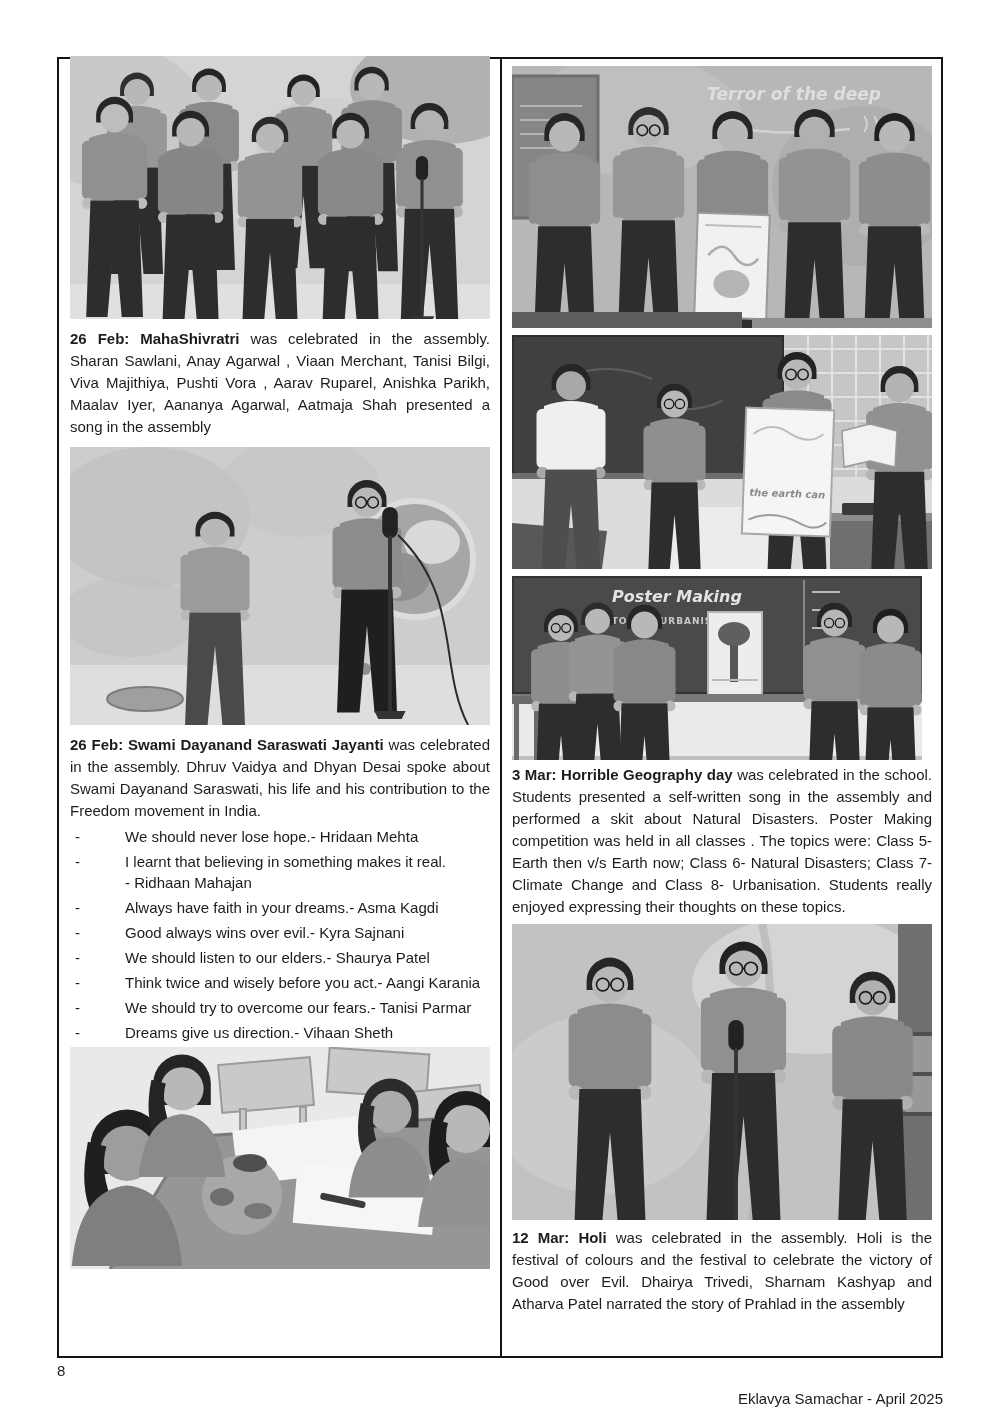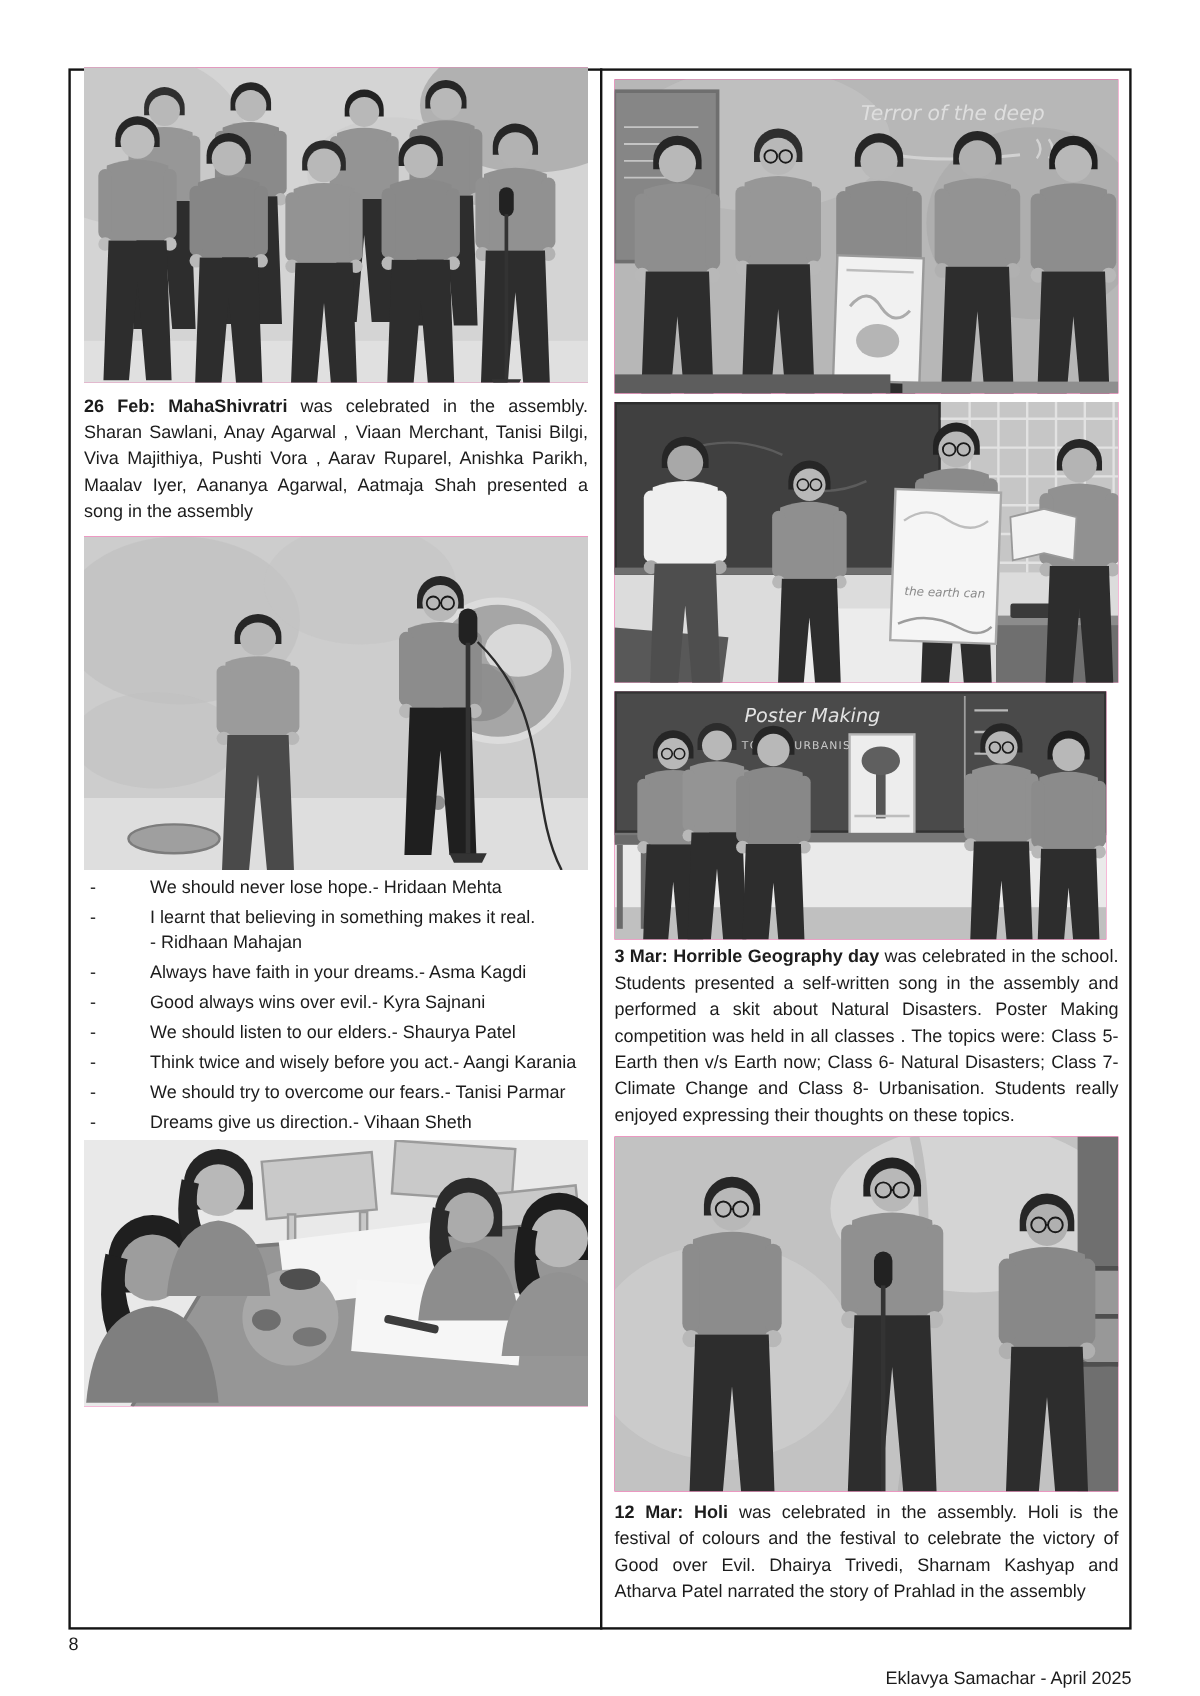--- a/index.html
+++ b/index.html
@@ -7,21 +7,21 @@
   body{
     width:1000px;height:1413px;background:#ffffff;position:relative;overflow:hidden;
     font-family:"Liberation Sans", sans-serif;color:#1c1c1c;
   }
   .page-border{position:absolute;left:57px;top:57px;width:886px;height:1301px;
     border:2px solid #141414;box-sizing:border-box;}
   .column-divider{position:absolute;left:500px;top:57px;width:2px;height:1301px;background:#141414;}
   .col{position:absolute;}
   .col-left{left:70px;top:56px;width:420px;}
   .col-right{left:512px;top:66px;width:420px;}
-  .photo{display:block;background:#ec4899;overflow:hidden;}
+  .photo{display:block;background:#15803d;overflow:hidden;font-weight:bold;}
   .photo svg{display:block;}
   .para{font-size:15px;line-height:22px;text-align:justify;margin:0;}
   .para b{font-weight:bold;}
   .mt9{margin-top:9px;} .mt8{margin-top:4px;} .mt7{margin-top:7px;} .mt6{margin-top:6px;}
   .bold-para{font-weight:bold;}
   .learnings-list{margin-top:4px;}
   .learn-item{display:flex;font-size:15px;line-height:21px;margin-bottom:4px;}
   .learn-item .dash{width:31px;padding-left:5px;box-sizing:border-box;flex:none;}
   .learn-item .learn-text{flex:1;white-space:pre-line;margin-left:24px;}
   .footer-left{position:absolute;left:57px;top:1362px;font-size:15px;}
@@ -131,20 +131,21 @@
             <path d="M29.6 17 h0.8"></path>
           </g>
       </g>
       <g transform="translate(320,60) scale(1.3)">
           <use href="#mic"></use>
         </g>
       <path d="M328 88 C 392 150 368 220 398 278" stroke="#2b2b2b" stroke-width="2" fill="none"></path>
     </svg>
   </div>
 
+  <p class="para mt9"><b>26 Feb: Swami Dayanand Saraswati Jayanti</b><span> was celebrated in the assembly. Dhruv Vaidya and Dhyan Desai spoke about Swami Dayanand Saraswati, his life and his contribution to the Freedom movement in India.</span></p>
 
 
   <div class="learnings-list">
     <div class="learn-item">
         <span class="dash">-</span>
         <span class="learn-text">We should never lose hope.- Hridaan Mehta</span>
       </div>
     <div class="learn-item">
         <span class="dash">-</span>
         <span class="learn-text">I learnt that believing in something makes it real.
@@ -299,21 +300,21 @@
       <g transform="rotate(2 274 138)">
         <rect x="232" y="74" width="88" height="126" fill="#f5f5f5" stroke="#a8a8a8" stroke-width="2"></rect>
         <path d="M240 100 q18 -14 36 -2 q20 12 34 0" stroke="#bdbdbd" stroke-width="2" fill="none"></path>
         <path d="M238 186 q24 -12 52 2 q16 8 26 -2" stroke="#9c9c9c" stroke-width="2" fill="none"></path>
         <text class="poster-hand" x="276" y="162" font-size="10" fill="#8a8a8a" text-anchor="middle">the earth can</text>
       </g>
       <path d="M330 96 l28 -7 l27 7 l-2 36 l-25 -6 l-26 6 z" fill="#f2f2f2" stroke="#999999" stroke-width="1.5"></path>
     </svg>
   </div>
 
-  <div class="photo mt7" style="width:410px;height:207px">
+  <div class="photo mt7" style="width:410px;height:184px">
     <svg viewBox="0 0 410 207" width="410" height="207">
       <rect width="410" height="207" fill="#eaeaea"></rect>
       <rect x="0" y="0" width="410" height="118" fill="#4a4a4a" stroke="#333333" stroke-width="4"></rect>
       <text class="chalk" x="165" y="26" font-size="16" fill="#e3e3e3" text-anchor="middle">Poster Making</text>
       <text class="chalk-small" x="168" y="48" font-size="9" fill="#c9c9c9" text-anchor="middle">TOPIC : URBANISATION</text>
       <path d="M292 4 V114" stroke="#9e9e9e" stroke-width="1.5"></path>
       <g stroke="#b9b9b9" stroke-width="2" fill="none">
         <path d="M300 16 h28"></path>
           <path d="M300 34 h36"></path>
           <path d="M300 52 h22"></path>

